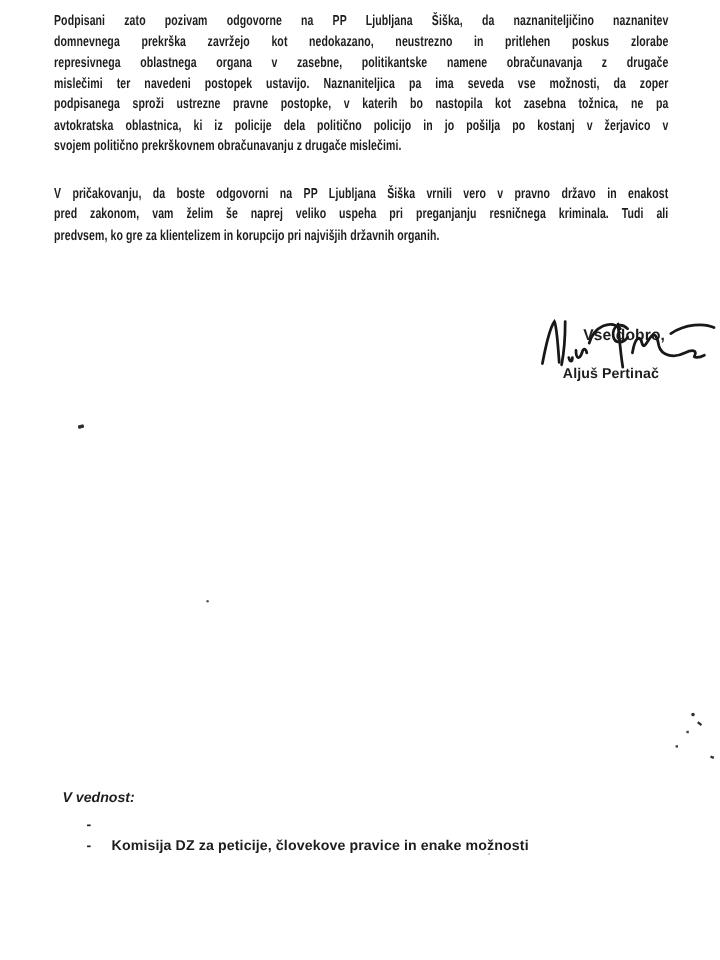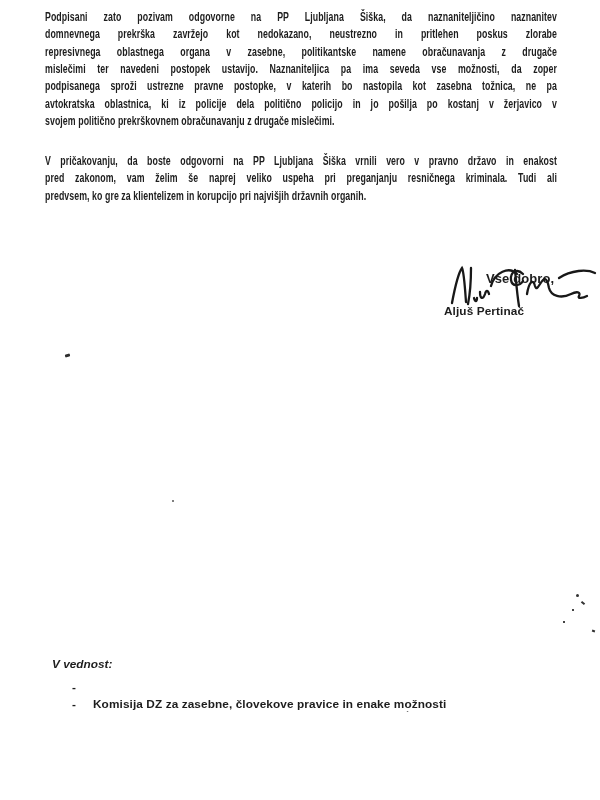--- a/index.html
+++ b/index.html
@@ -33,21 +33,21 @@
   .closing {
     position: absolute; left: 486px; top: 271px;
     font-size: 13px; letter-spacing: 0.1px;
   }
   .sig {
     position: absolute; left: 447px; top: 262px;
     width: 150px; height: 46px;
   }
   .sig path { fill: none; stroke: #181818; stroke-width: 2.3; stroke-linecap: round; }
   .signer {
-    position: absolute; left: 444px; top: 304px;
+    position: absolute; left: 469px; top: 304px;
     font-size: 11.8px; letter-spacing: 0.1px;
   }
   .cc-head {
     position: absolute; left: 52px; top: 657px;
     font-size: 11.8px;
     font-style: italic;
   }
   .cc-item {
     position: absolute; left: 72px;
     font-size: 11.8px; display: flex; letter-spacing: 0.1px;
@@ -108,21 +108,21 @@
 
   <div class="signer">Aljuš Pertinač</div>
 
   <div class="cc-head">V vednost:</div>
 
   <div class="cc-item cc1">
     <span class="dash">-</span>
   </div>
   <div class="cc-item cc2">
     <span class="dash">-</span>
-    <span>Komisija DZ za zasebne, človekove pravice in enake možnosti</span>
+    <span>Komisija DZ za peticije, človekove pravice in enake možnosti</span>
   </div>
 
   <div class="pagenum">4</div>
 
   <div class="smudge"></div>
   <div class="speck s1"></div>
   <div class="speck s2"></div>
   <div class="speck s3"></div>
   <div class="speck s4"></div>
   <div class="speck s5"></div>

